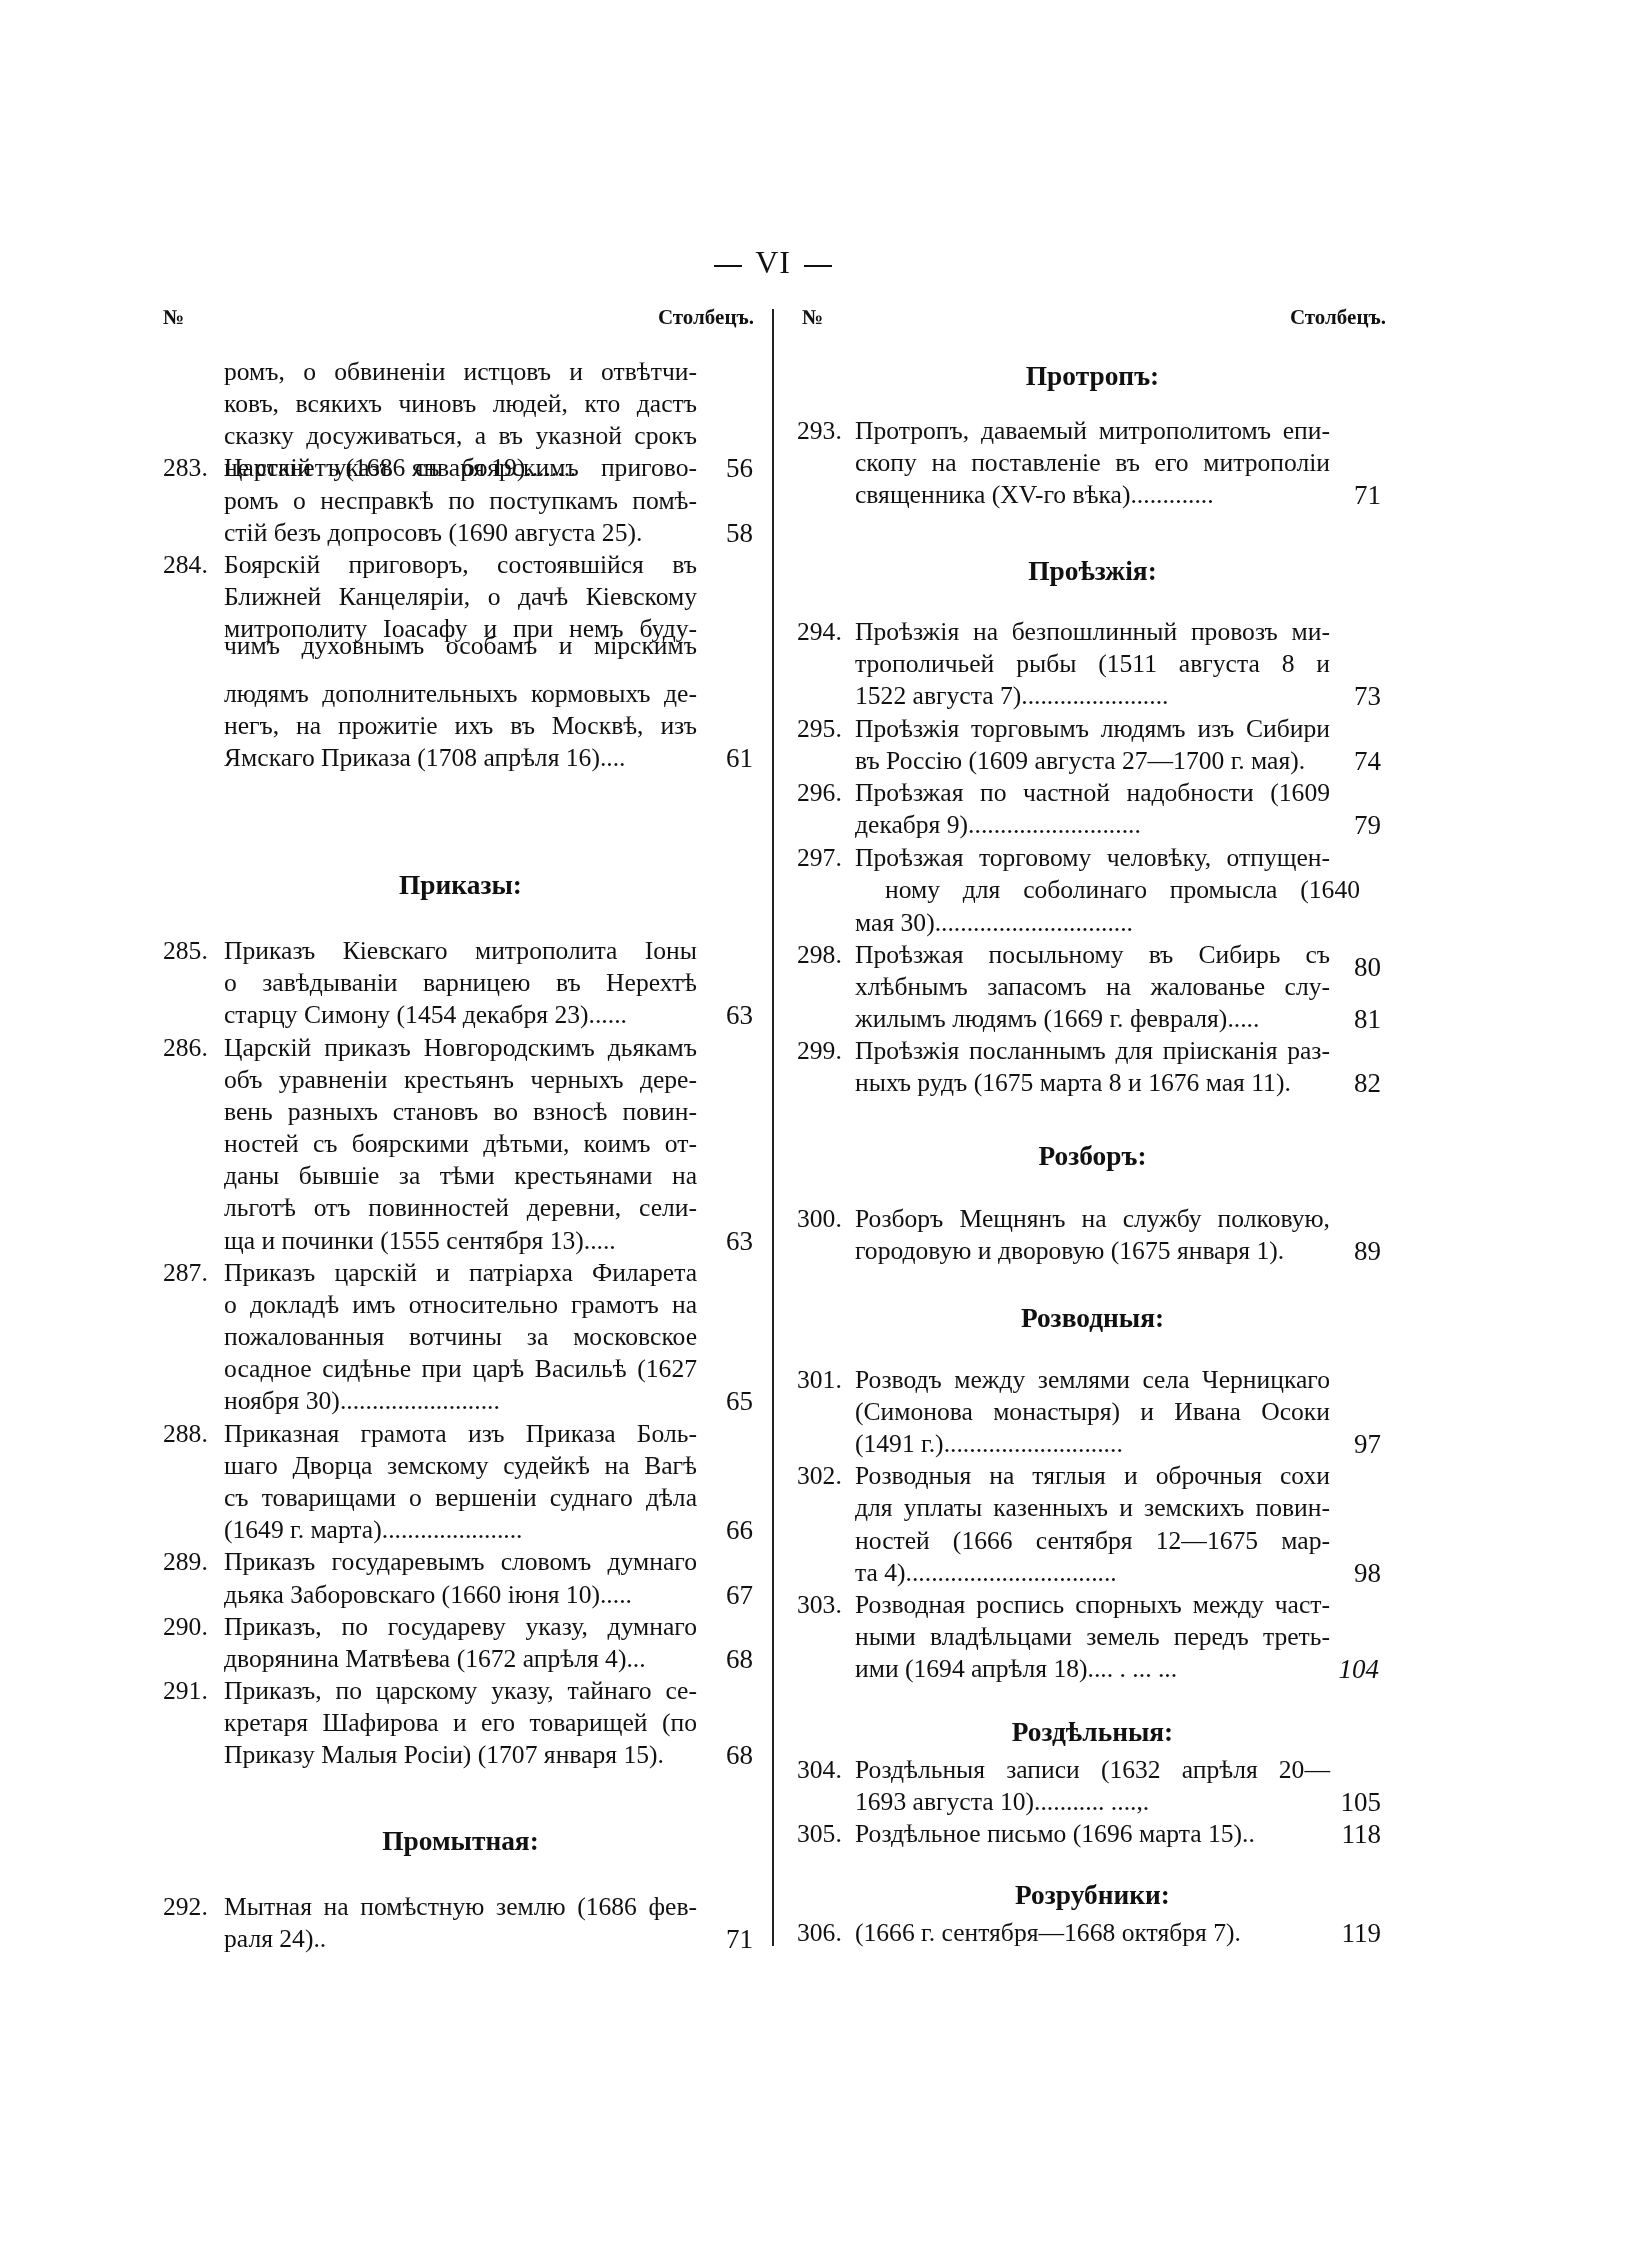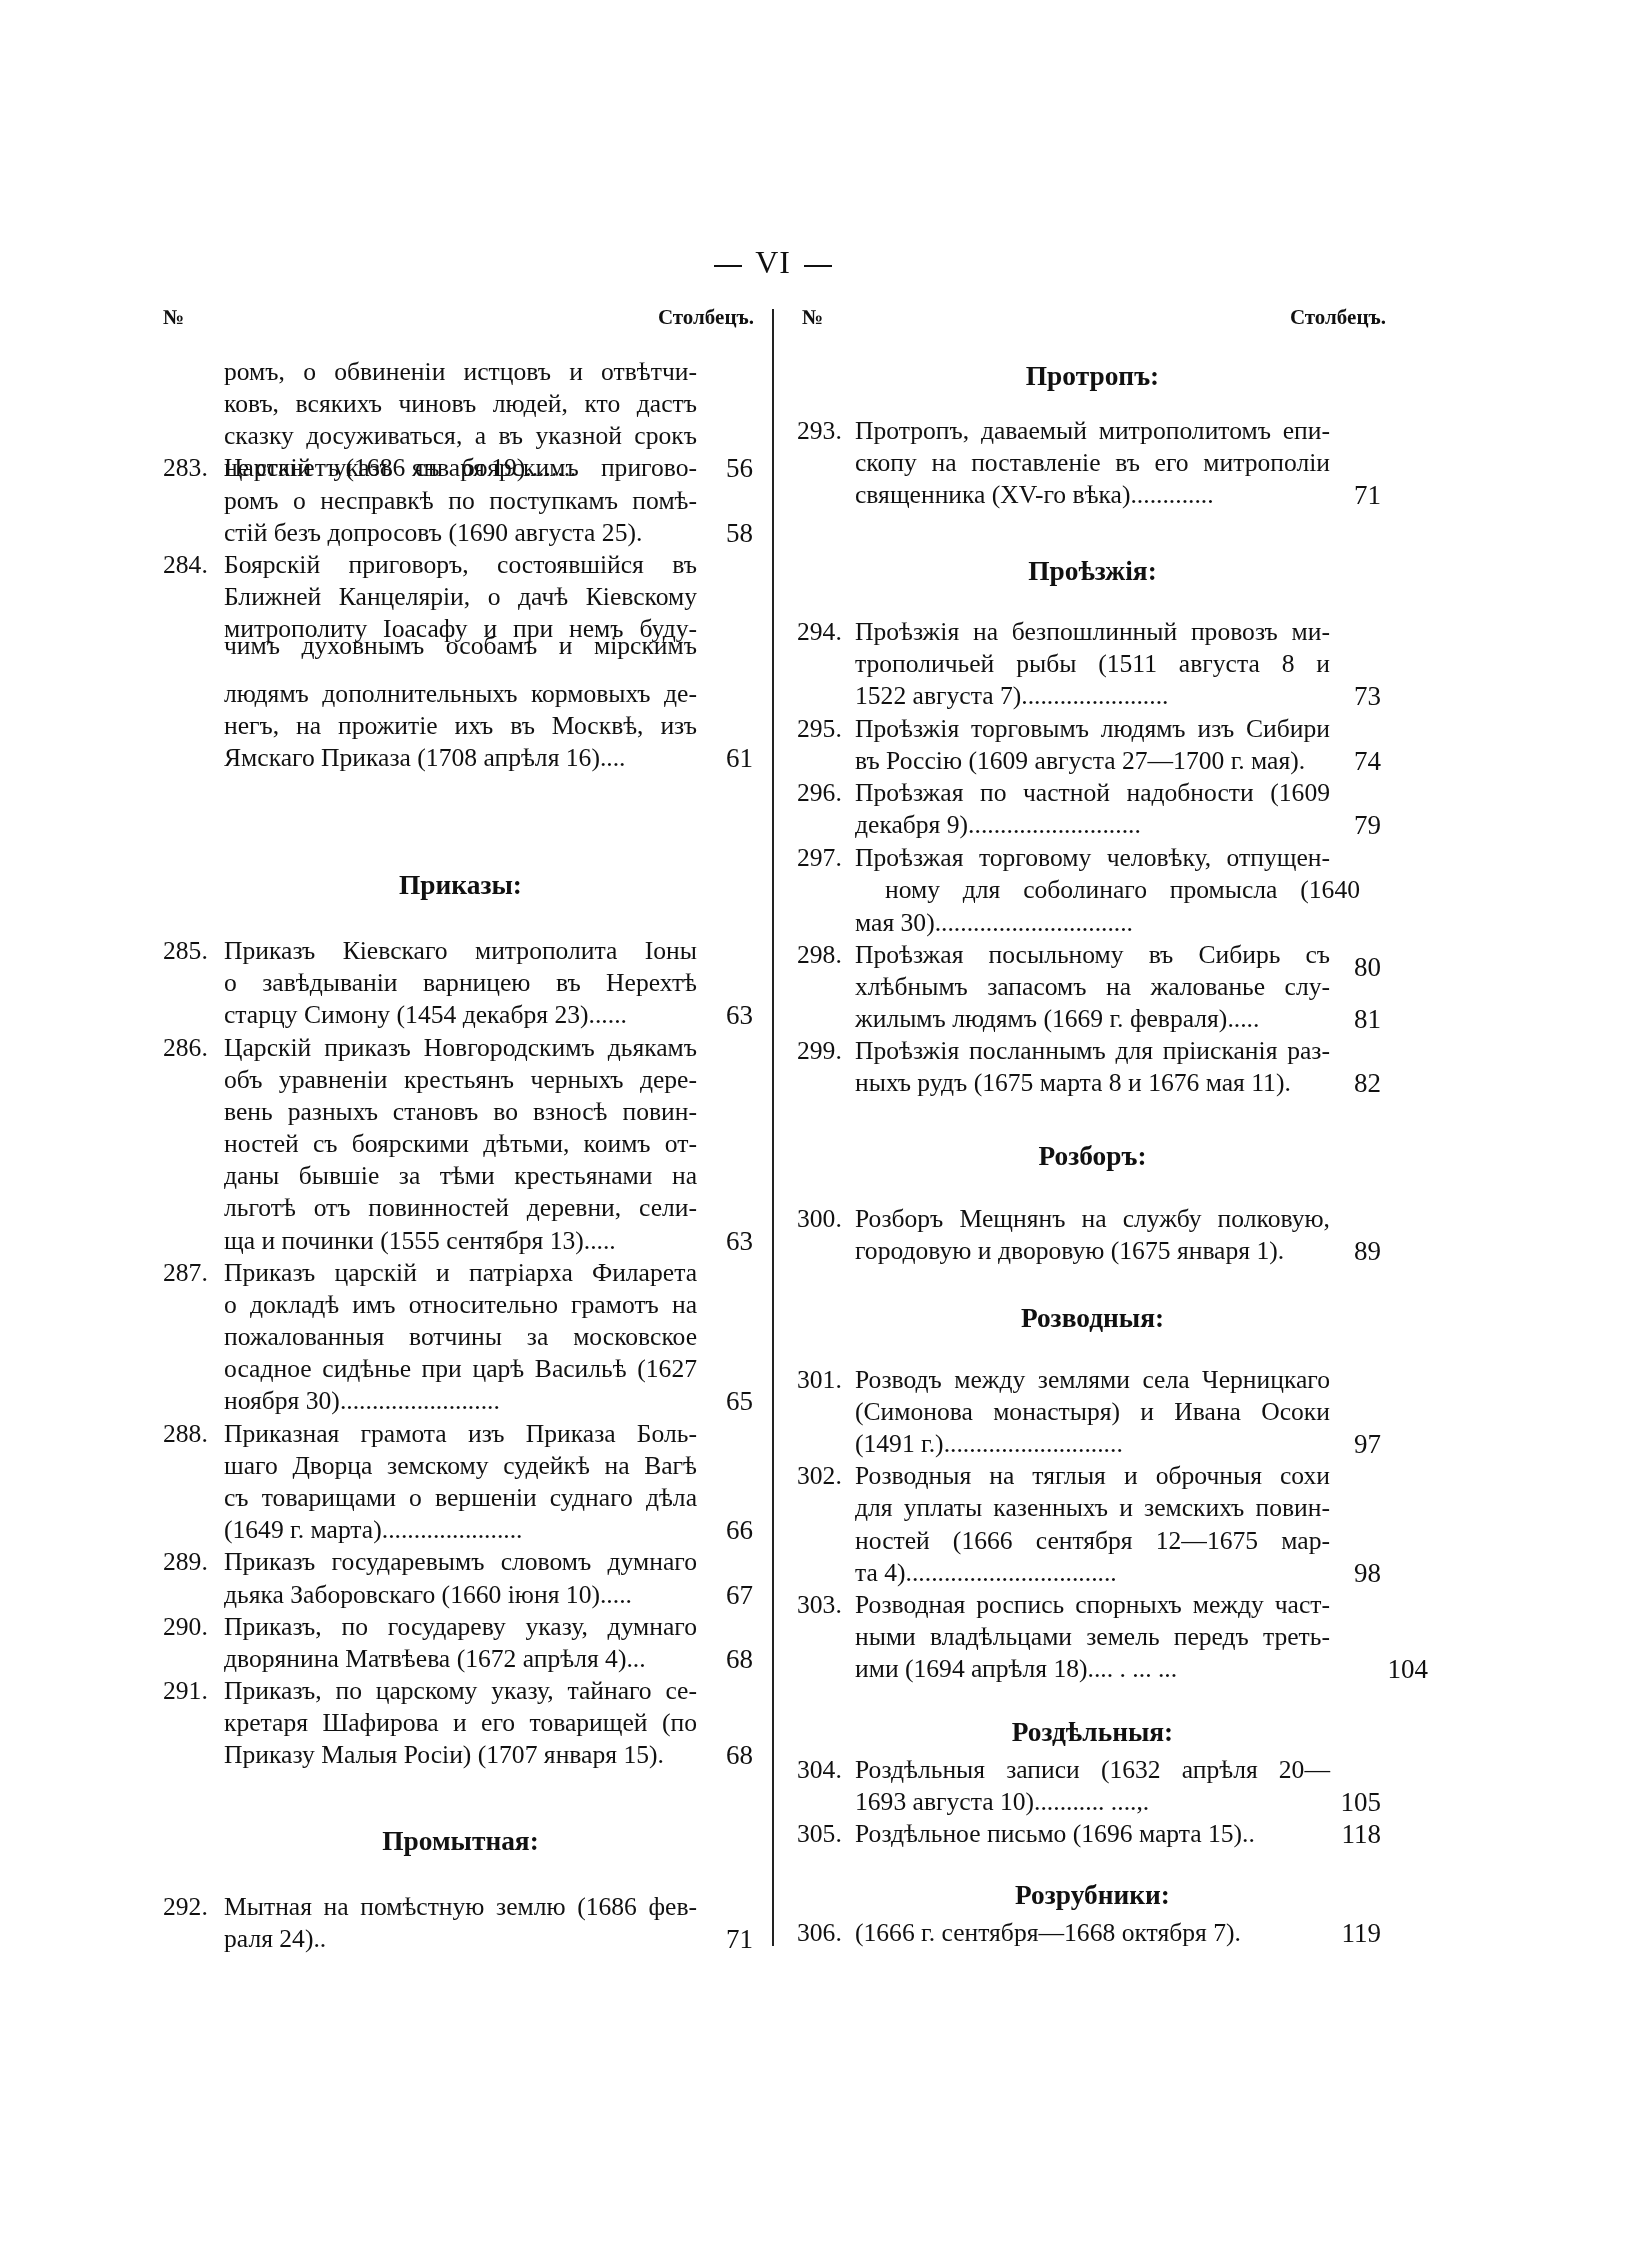--- a/index.html
+++ b/index.html
@@ -335,21 +335,21 @@
         <span class="num" style="left: 797px; top: 1589px;">303.</span>
         <div class="line" style="left: 855px; width: 475px; top: 1589px;">
           <span class="txt">Розводная роспись спорныхъ между част-</span>
         </div>
         <div class="line" style="left: 855px; width: 475px; top: 1621px;">
           <span class="txt">ными владѣльцами земель передъ треть-</span>
         </div>
         <div class="line" style="left: 855px; width: 475px; top: 1653px;">
           <span class="txt last">ими (1694 апрѣля 18).... . ... ...</span>
         </div>
-        <span class="pg" style="left: 1362px; top: 1653px;">104</span>
+        <span class="pg" style="left: 1313px; top: 1653px; font-style: italic;">104</span>
       </div>
       <div class="sec" style="left: 836px; width: 513px; top: 1716px;">Роздѣльныя:</div>
       <div style="position: absolute; left: 0px; top: 0px;">
         <span class="num" style="left: 797px; top: 1754px;">304.</span>
         <div class="line" style="left: 855px; width: 475px; top: 1754px;">
           <span class="txt">Роздѣльныя записи (1632 апрѣля 20—</span>
         </div>
         <div class="line" style="left: 855px; width: 475px; top: 1786px;">
           <span class="txt last">1693 августа 10)........... ....,.</span>
         </div>

